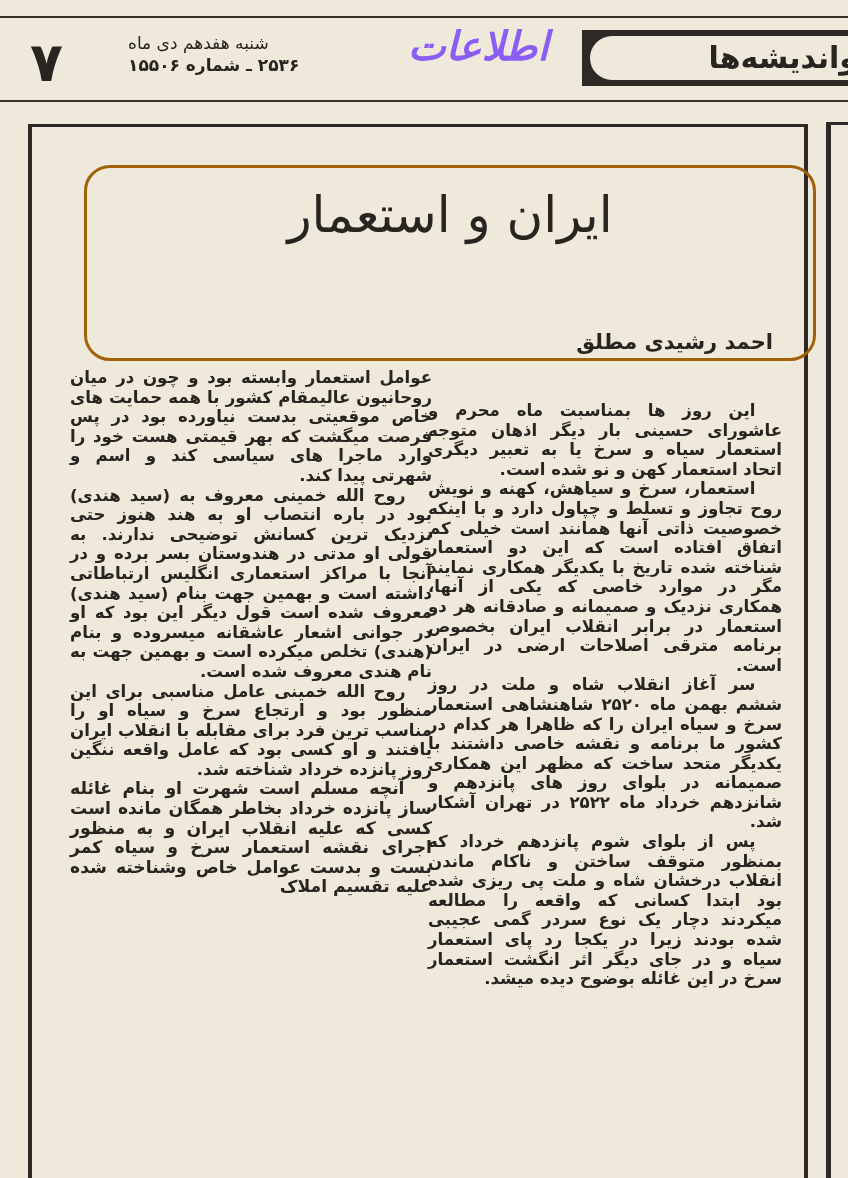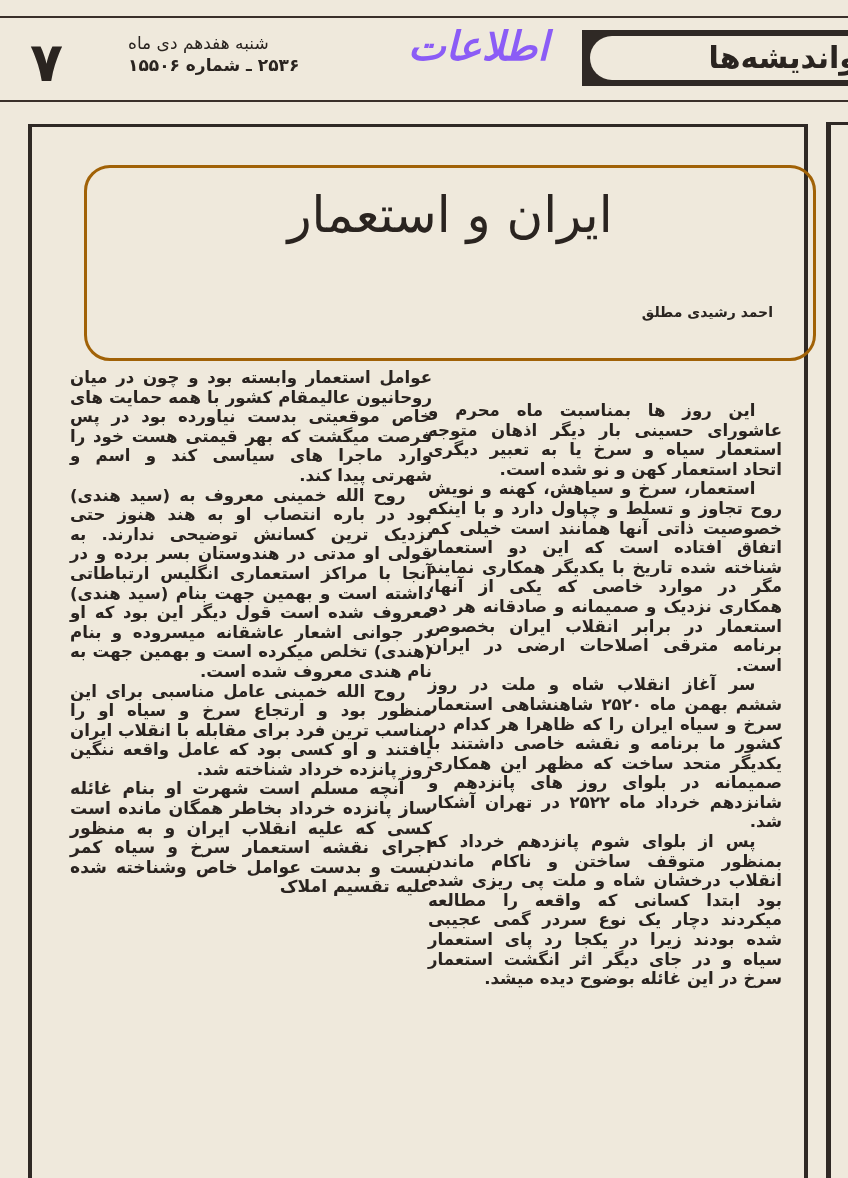--- a/index.html
+++ b/index.html
@@ -32,21 +32,21 @@
   .side-rule-top { position:absolute; left:826px; top:122px; width:30px; height:3px; background:#2f2925; }
   
   .title-box {
     position:absolute; left:52px; top:165px; width:726px; height:190px;
     border:3px solid #a16207; border-radius:26px;margin-left:32px;
   }
   .title {
     position:absolute; left:0; right:0; top:14px; text-align:center; direction:rtl;
     font-family:"DejaVu Serif", serif; font-size:50px; line-height:66px; color:#2a2420;
   }
-  .author { position:absolute; right:40px; top:136px; direction:rtl; font-size:14px; font-weight:bold; }
+  .author { position:absolute; right:40px; top:162px; direction:rtl; font-size:21px; font-weight:bold; }
   
   .col {
     position:absolute; top:368px; direction:rtl; text-align:justify;
     font-size:16.6px; line-height:19.6px; color:#2a2420; font-weight:bold;
   }
   .col.right { left:428px; width:354px;margin-top:33px; }
   .col.left { left:70px; width:362px; }
   .col p { margin:0; text-indent:1.6em; }
   .col p.noindent { text-indent:0; }
   .col p.bold { font-weight:900; font-size:17.2px; }

